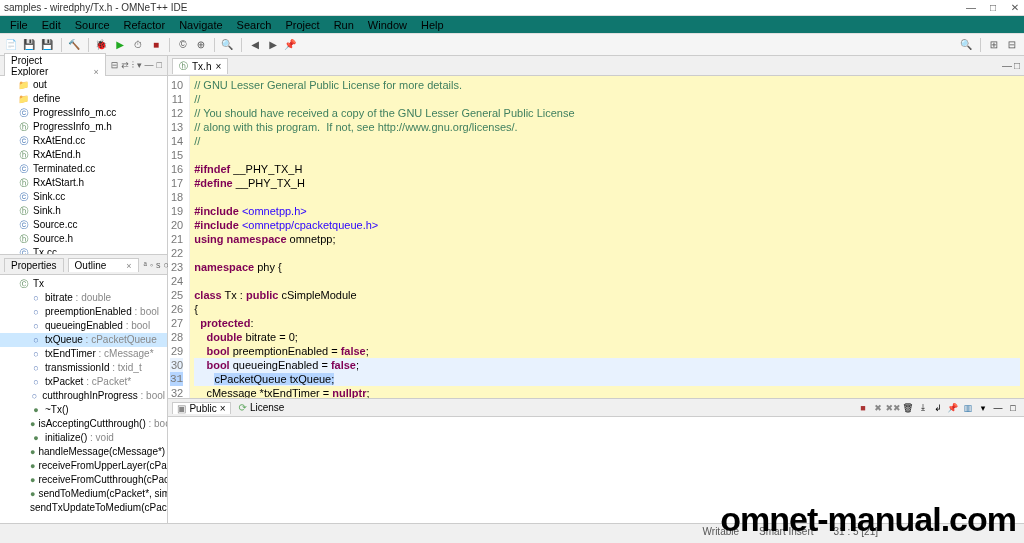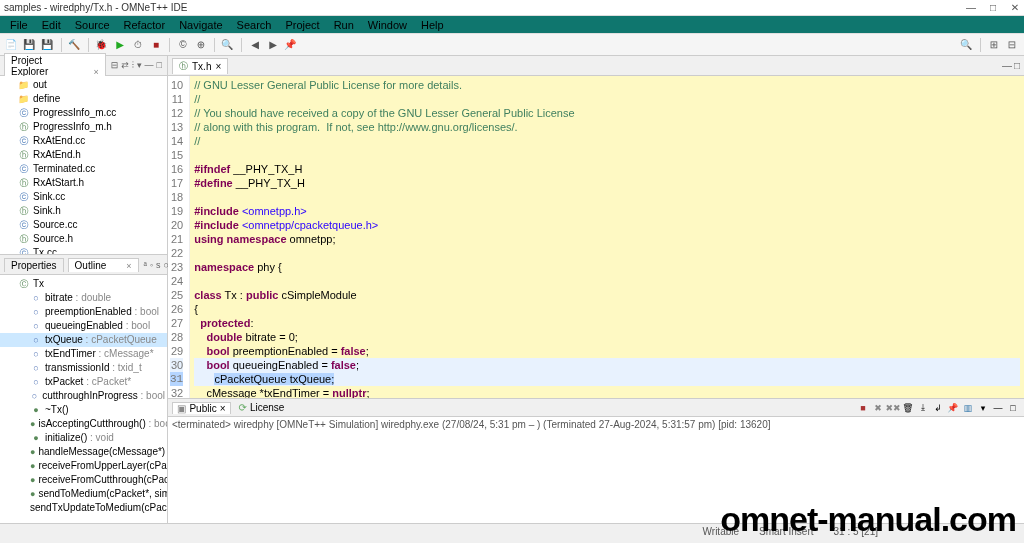--- a/index.html
+++ b/index.html
@@ -344,23 +344,20 @@
           <span>🗑</span>
           <span>⤓</span>
           <span>↲</span>
           <span>📌</span>
           <span style="color:#37a">▥</span>
           <span>▾</span>
           <span>—</span>
           <span>□</span>
         </div>
       </div>
-      <div class="console-body">
-        <div>&lt;terminated&gt; wiredphy [OMNeT++ Simulation] wiredphy.exe (27/08/24, 5:31 pm – ) (Terminated 27-Aug-2024, 5:31:57 pm) [pid: 13620]</div>
-      </div>
     </div>
   </div>
 </div>
 
 <div class="statusbar">
   <span class="spacer"></span>
   <span>Writable</span>
   <span>Smart Insert</span>
   <span>31 : 5 [21]</span>
   <span style="width:120px"></span>

